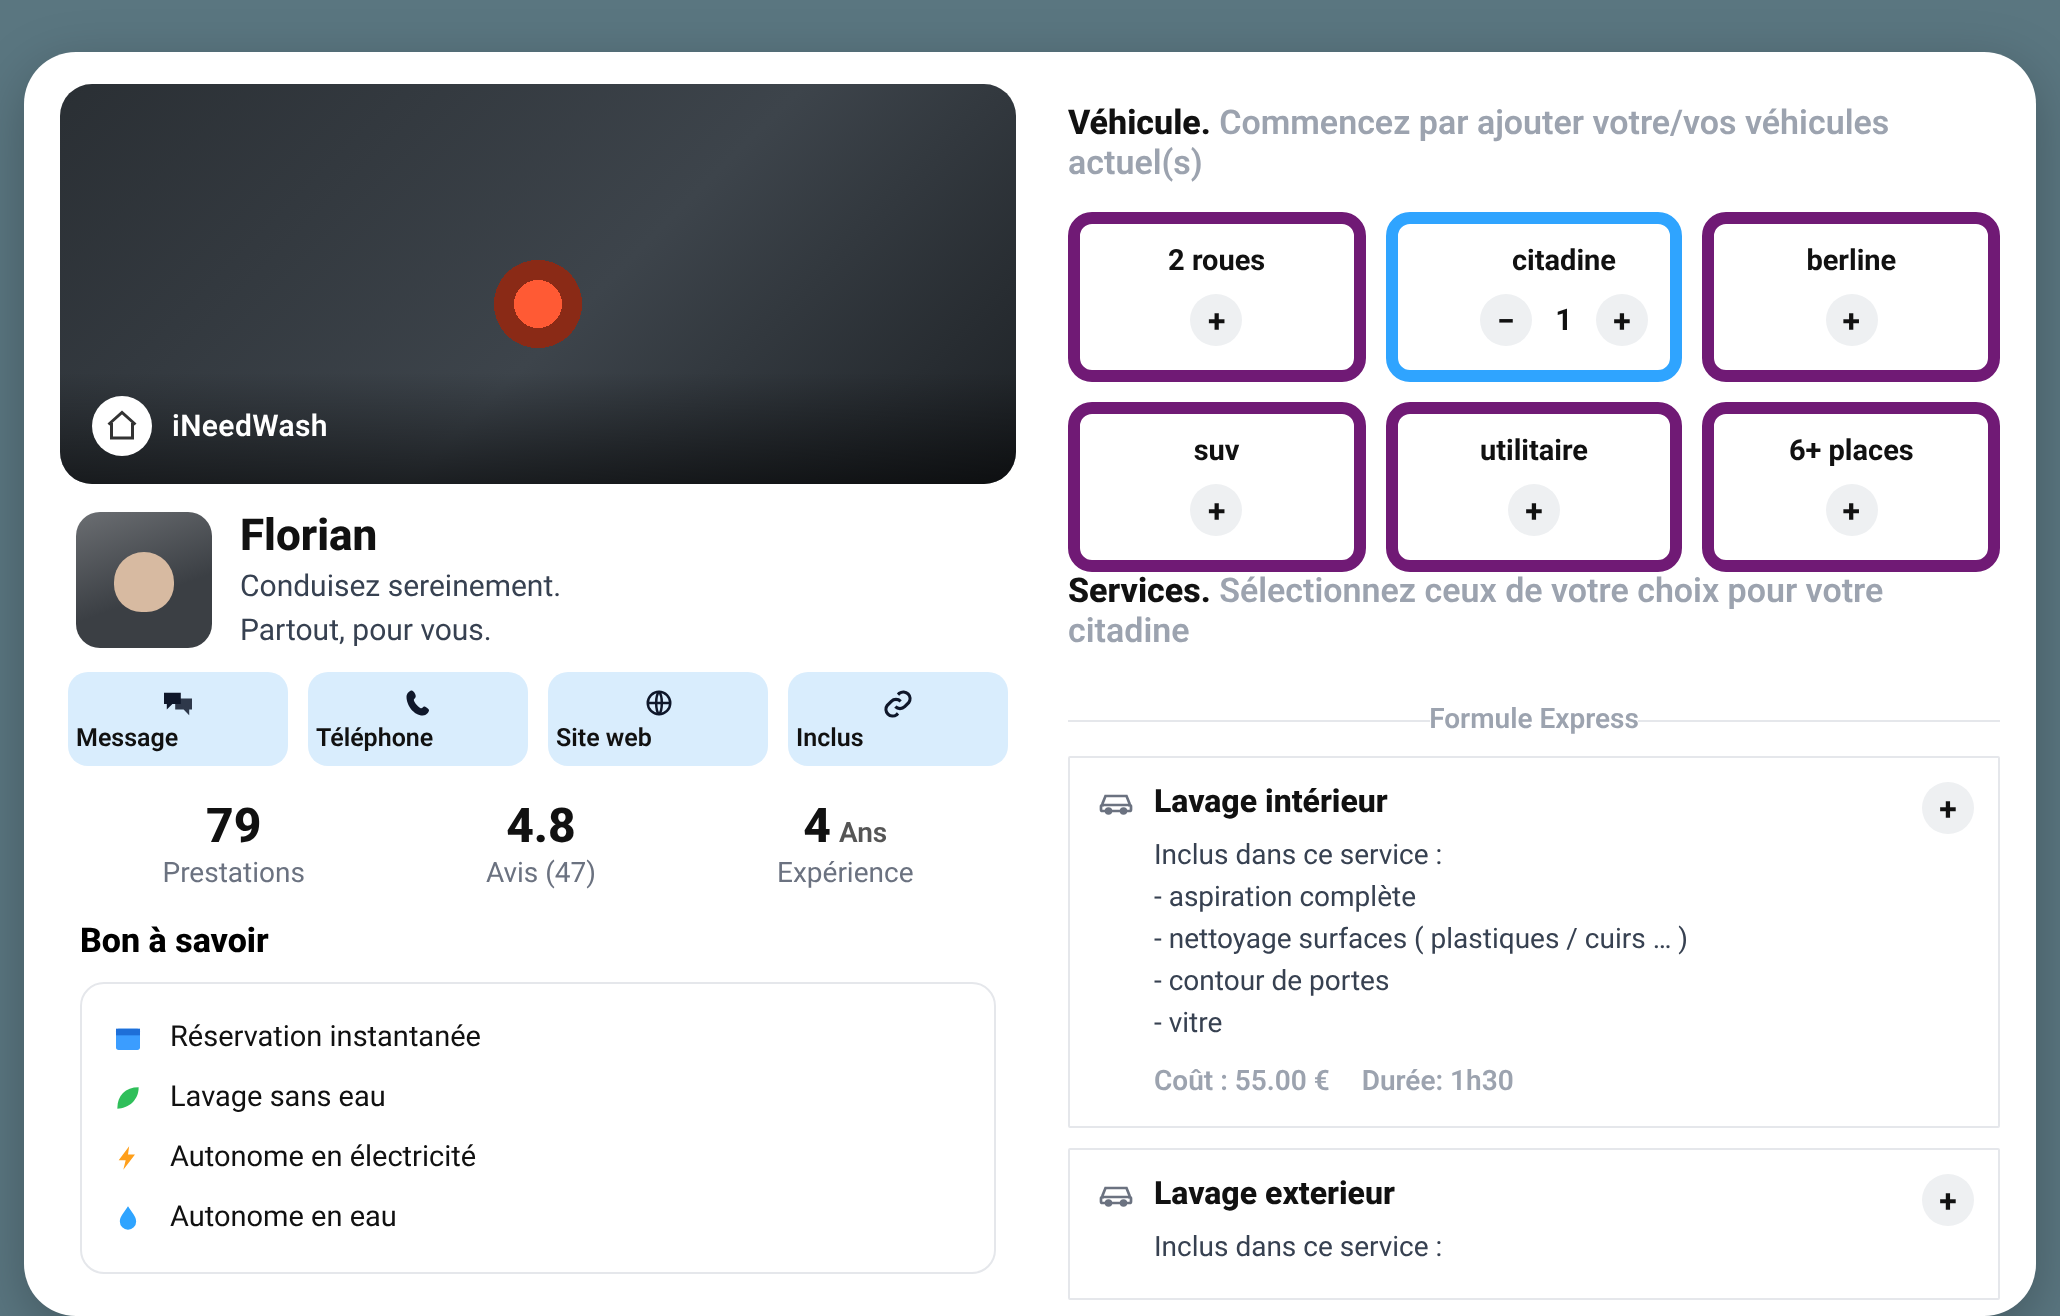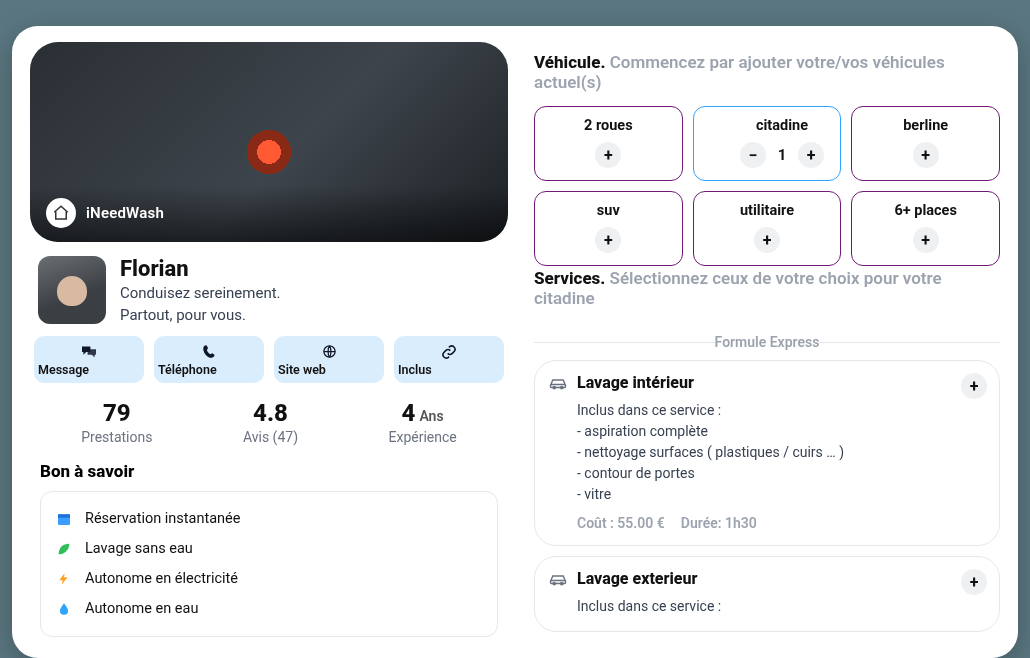--- a/index.html
+++ b/index.html
@@ -2,21 +2,21 @@
 <html><head>
 <meta charset="utf-8">
 <style>
   * { box-sizing: border-box; margin: 0; padding: 0; font-family: -apple-system, BlinkMacSystemFont, "Segoe UI", Roboto, sans-serif; }
   body { background: #5a7680; padding: 26px 12px 0 12px; }
   .app-card { background: #fff; border-radius: 26px; box-shadow: 0 8px 28px rgba(0,0,0,0.25); width: 100%; max-width: 1006px; margin: 0 auto; display: flex; gap: 26px; padding: 16px 18px; height: 632px; overflow: hidden; }
   .left-col { width: 478px; flex-shrink: 0; display: flex; flex-direction: column; }
   .right-col { flex: 1; display: flex; flex-direction: column; padding-top: 10px; }
 
   
-  .hero { position: relative; height: 200px; border-radius: 28px; overflow: hidden; background: linear-gradient(135deg,#2a2f34 0%,#3d444b 55%,#1d2125 100%); }
+  .hero { position: relative; height: 200px; border-radius: 16px; overflow: hidden; background: linear-gradient(135deg,#2a2f34 0%,#3d444b 55%,#1d2125 100%); }
   .hero::before { content:""; position:absolute; inset:0; background: radial-gradient(circle at 50% 55%, #ff5a34 0 12px, #8a2a16 12px 22px, transparent 22px); }
   .hero::after { content:""; position:absolute; left:0; right:0; bottom:0; height:56px; background:linear-gradient(0deg,rgba(0,0,0,0.55),transparent); }
   .brand { position:absolute; left:16px; bottom:14px; display:flex; align-items:center; gap:10px; z-index:2; }
   .brand-icon { width:30px; height:30px; border-radius:50%; background:#fff; display:flex; align-items:center; justify-content:center; }
   .brand-icon svg { width:18px; height:18px; stroke:#333; fill:none; stroke-width:2; }
   .brand span { color:#fff; font-weight:600; font-size:15px; letter-spacing:.2px; }
 
   .profile-row { display:flex; gap:14px; padding: 14px 8px 10px 8px; }
   .avatar { width:68px; height:68px; border-radius:12px; background:linear-gradient(160deg,#6b6e72 0%, #3b3f44 60%); position:relative; flex-shrink:0; }
   .avatar::after { content:""; position:absolute; left:50%; top:56%; width:30px; height:30px; background:#d7baa1; border-radius:50% 50% 46% 46%; transform:translate(-50%,-60%); }
@@ -39,32 +39,32 @@
   .gtk-card { border:1px solid #e5e7eb; border-radius:12px; padding:12px 14px; }
   .gtk-item { display:flex; align-items:center; gap:12px; padding:6px 0; font-size:14.5px; color:#111; }
   .gtk-item .ic { width:18px; height:18px; display:flex; align-items:center; justify-content:center; }
 
   
   .section-head { font-size:17px; color:#111; margin-bottom:14px; }
   .section-head strong { font-weight:800; }
   .section-head span { color:#9ca3af; font-weight:600; }
 
   .vehicle-grid { display:grid; grid-template-columns:repeat(3,1fr); gap:10px; }
-  .veh { border:1px solid #701a75; border-radius:12px; padding:10px 8px 12px; text-align:center; }
+  .veh { border:6px solid #701a75; border-radius:12px; padding:10px 8px 12px; text-align:center; }
   .veh.selected { border-color:#2fa4ff;padding-left:38px; }
   .veh .name { font-size:14.5px; font-weight:700; color:#111; }
   .veh .ctrls { display:flex; align-items:center; justify-content:center; gap:10px; margin-top:8px; }
   .circ { width:26px; height:26px; border-radius:50%; background:#eef0f2; color:#111; font-size:16px; font-weight:700; display:flex; align-items:center; justify-content:center; cursor:pointer; }
   .qty { font-size:15px; font-weight:700; color:#111; min-width:12px; text-align:center; }
 
   .divider-wrap { display:flex; align-items:center; gap:0; margin:12px 0 10px; }
   .divider-wrap .line { flex:1; height:1px; background:#e5e7eb; }
   .divider-wrap .lbl { color:#9ca3af; font-size:14px; font-weight:600; }
 
-  .svc { border:1px solid #e5e7eb; border-radius:22px; padding:12px 14px 14px; margin-bottom:10px; position:relative; }
+  .svc { border:1px solid #e5e7eb; border-radius:1px; padding:12px 14px 14px; margin-bottom:10px; position:relative; }
   .svc-head { display:flex; align-items:flex-start; gap:10px; }
   .svc-head .car { color:#6b7280; margin-top:2px; }
   .svc-title { font-size:16px; font-weight:800; color:#111; }
   .svc-add { position:absolute; right:12px; top:12px; }
   .svc-body { margin-left:28px; margin-top:6px; color:#374151; font-size:14px; line-height:1.5; }
   .svc-foot { margin-left:28px; margin-top:10px; color:#9ca3af; font-size:14px; font-weight:600; display:flex; gap:16px; }
 </style>
 </head>
 <body>
 

